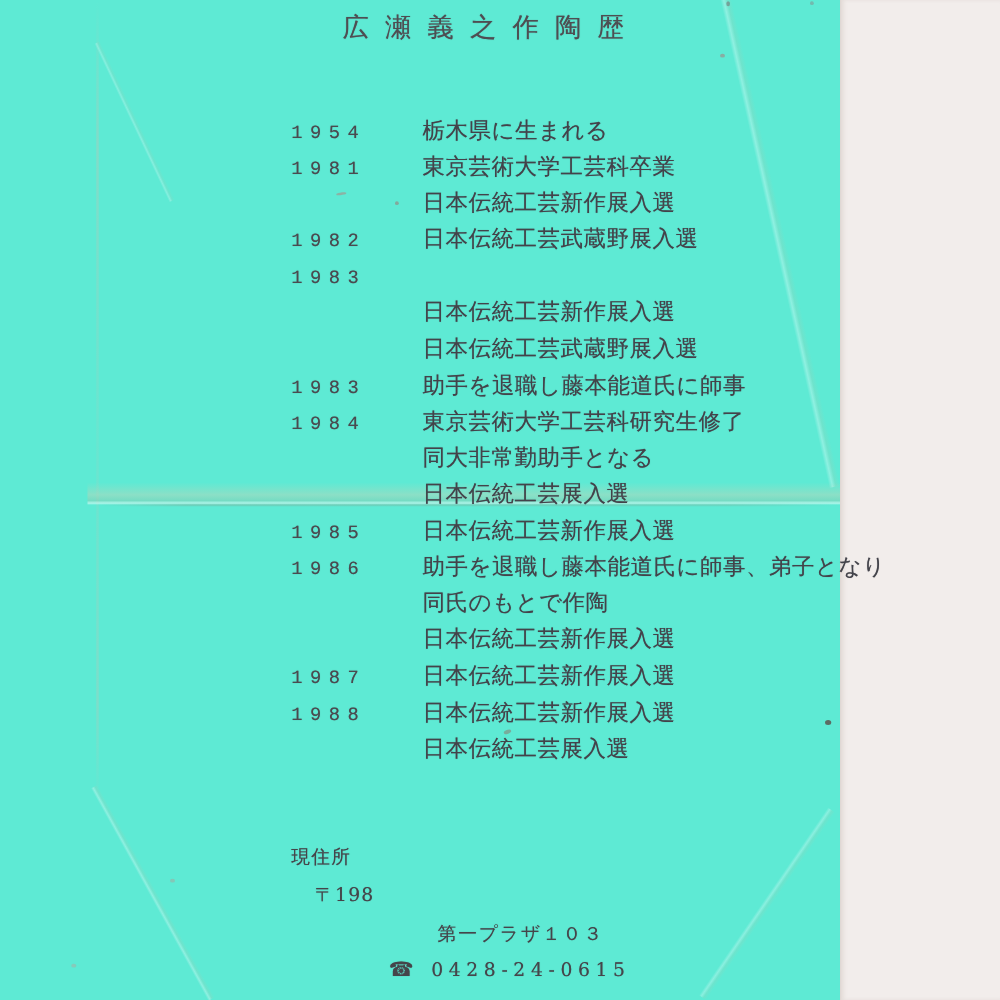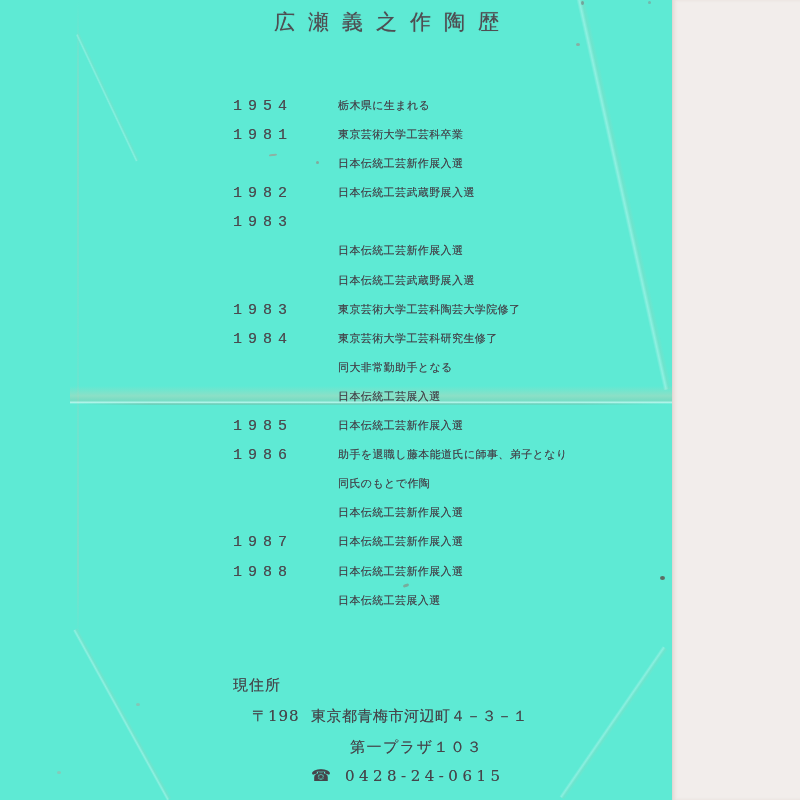--- a/index.html
+++ b/index.html
@@ -102,21 +102,21 @@
   .tl-year {
     width: 105px;
     flex: 0 0 105px;
     font-size: 15px;
     letter-spacing: 6px;
     line-height: 19px;
     color: #4a4a4f;
     text-shadow: 0 0 0.6px rgba(74,74,79,0.6);
   }
   .tl-event {
-    font-size: 11px;
+    font-size: 18px;
     letter-spacing: 0.4px;
     line-height: 19px;
     white-space: nowrap;
     color: #43434a;
     text-shadow: 0 0 0.6px rgba(67,67,74,0.6);
   }
   .addr-label {
     position: absolute;
     left: 233px;
     top: 676px;
@@ -217,21 +217,21 @@
     <div class="tl-row">
       <span class="tl-year"></span>
       <span class="tl-event">日本伝統工芸新作展入選</span>
     </div>
     <div class="tl-row">
       <span class="tl-year"></span>
       <span class="tl-event">日本伝統工芸武蔵野展入選</span>
     </div>
     <div class="tl-row">
       <span class="tl-year">1983</span>
-      <span class="tl-event">東京芸術大学工芸科陶芸大学院修了</span>
+      <span class="tl-event">助手を退職し藤本能道氏に師事</span>
     </div>
     <div class="tl-row">
       <span class="tl-year">1984</span>
       <span class="tl-event">東京芸術大学工芸科研究生修了</span>
     </div>
     <div class="tl-row">
       <span class="tl-year"></span>
       <span class="tl-event">同大非常勤助手となる</span>
     </div>
     <div class="tl-row">
@@ -263,19 +263,18 @@
       <span class="tl-event">日本伝統工芸新作展入選</span>
     </div>
     <div class="tl-row">
       <span class="tl-year"></span>
       <span class="tl-event">日本伝統工芸展入選</span>
     </div>
   </div>
 
   <div class="addr-label">現住所</div>
   <div class="postal"><span>〒</span><span>198</span></div>
-  <div class="addr-line1">東京都青梅市河辺町４－３－１</div>
   <div class="addr-line2">第一プラザ１０３</div>
   <div class="phone-row">
     <span class="phone-glyph">☎</span><span class="phone-num">0428-24-0615</span>
   </div>
 
 </div>
 
 </body></html>

